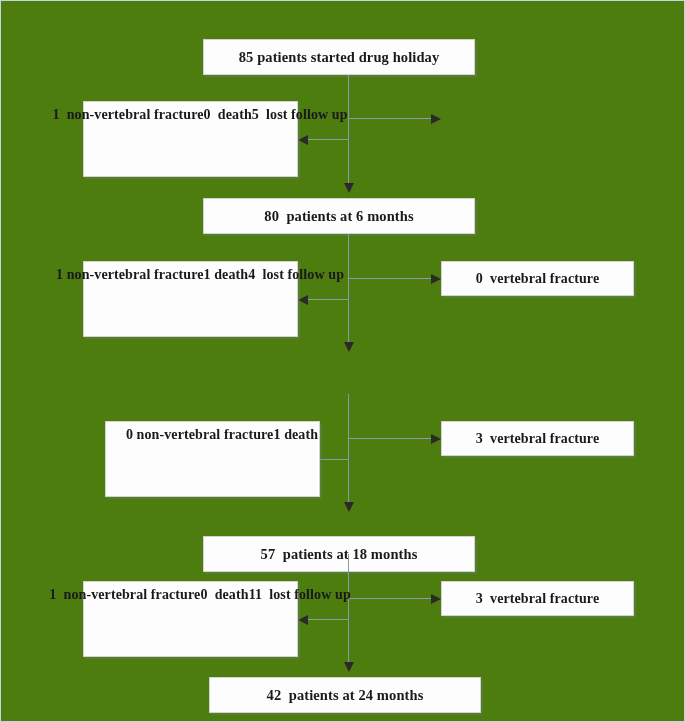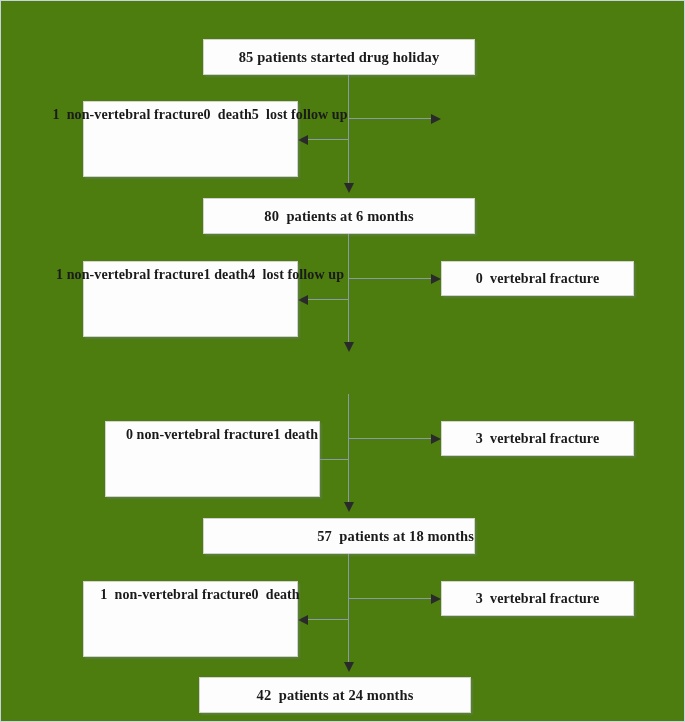--- a/index.html
+++ b/index.html
@@ -147,39 +147,40 @@
 
   <div class="box box-left" style="left:82px; top:420px; width:215px; height:76px;margin-left:22px;">
     <div class="line">0 non-vertebral fracture</div>
     <div class="line">1 death</div>
   </div>
 
   <div class="box box-right" style="left:440px; top:420px; width:193px; height:35px;">
     <span>3  vertebral fracture</span>
   </div>
 
-  <div class="box box-center" style="left:202px; top:517px; width:272px; height:36px;justify-content:flex-end;">
+  <div class="box box-center" style="left:202px; top:535px; width:272px; height:36px;">
     <span>57  patients at 18 months</span>
   </div>
 
   <div class="vline" style="left:347px; top:553px; height:114px;"></div>
   <div class="arrow-down" style="left:342.5px; top:661px;"></div>
 
   <div class="hline" style="left:348px; top:597px; width:84px;"></div>
   <div class="arrow-right" style="left:430px; top:592.5px;"></div>
 
   <div class="hline" style="left:305px; top:618px; width:43px;"></div>
   <div class="arrow-left" style="left:297px; top:613.5px;"></div>
 
   <div class="box box-left" style="left:82px; top:580px; width:215px; height:76px;">
     <div class="line">1  non-vertebral fracture</div>
     <div class="line">0  death</div>
+    <div class="line">11  lost follow up</div>
   </div>
 
   <div class="box box-right" style="left:440px; top:580px; width:193px; height:35px;">
     <span>3  vertebral fracture</span>
   </div>
 
-  <div class="box box-center" style="left:198px; top:676px; width:272px; height:36px;">
+  <div class="box box-center" style="left:208px; top:676px; width:272px; height:36px;">
     <span>42  patients at 24 months</span>
   </div>
 
 </div>
 
 </body></html>

